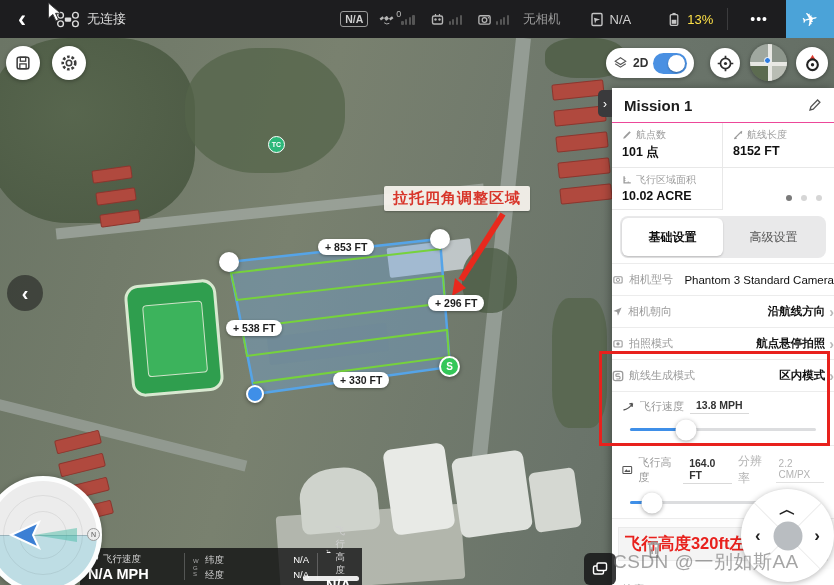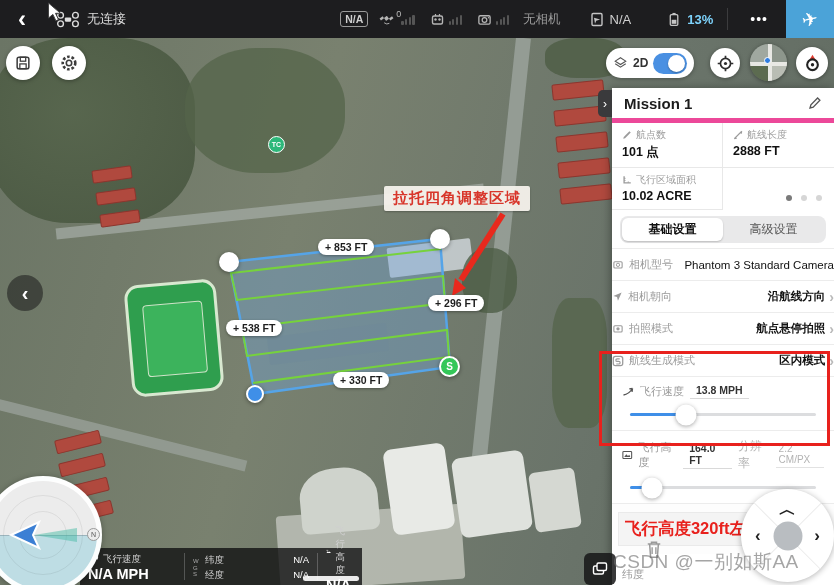--- a/index.html
+++ b/index.html
@@ -11,21 +11,21 @@
   .tb-back{width:44px;height:38px;display:flex;align-items:center;justify-content:center;font-size:24px;color:#fff;font-weight:bold}
   .tb-status{display:flex;align-items:center;gap:7px;font-size:13px;color:#ddd;margin-left:12px}
   .tb-right{display:flex;align-items:center;margin-left:auto;gap:10px}
   .na-box{border:1px solid #9a9a9a;color:#cfcfcf;font-size:10.5px;padding:1px 4px;border-radius:3px;font-weight:bold}
   .sig{display:flex;align-items:flex-end;gap:1.5px;height:11px;margin-right:4px}
   .sig i{display:block;width:2.2px;background:#555;border-radius:1px}
   .sig i:nth-child(1){height:4px}.sig i:nth-child(2){height:6px}.sig i:nth-child(3){height:8px}.sig i:nth-child(4){height:10px}
   .sup0{font-size:9px;color:#bbb;position:relative;top:-5px;margin-left:1px}
   .tb-gray{font-size:12.5px;color:#9b9b9b}
   .tb-na{font-size:13px;color:#cfcfcf}
-  .tb-batt{font-size:13px;color:#7dd3fc;font-weight:bold}
+  .tb-batt{font-size:13px;color:#fde047;font-weight:normal}
   .tb-div{width:1px;height:22px;background:#3c3c3e;margin:0 4px}
   .tb-more{color:#fff;font-size:14px;letter-spacing:1px;padding:0 8px}
   .tb-plane{width:48px;height:38px;background:#4ba3d8;display:flex;align-items:center;justify-content:center;color:#fff;font-size:19px}
   .tb-plane span{display:inline-block;transform:rotate(-12deg)}
   
   #map{position:absolute;left:0;top:38px;width:834px;height:547px;background:linear-gradient(105deg,#6b7565 0%,#79816f 35%,#6a746a 70%,#5f695f 100%);overflow:hidden}
   .mf{position:absolute;z-index:1}
   .roof{background:#b0493e;border:1px solid #8c362e;border-radius:2px}
   .pill{position:absolute;z-index:6;background:#fff;border-radius:9px;padding:2px 7px;font-size:10.5px;font-weight:bold;color:#1e1e1e;box-shadow:0 1px 3px rgba(0,0,0,.35);white-space:nowrap}
   .handle{position:absolute;z-index:7;border-radius:50%;box-shadow:0 1px 4px rgba(0,0,0,.4)}
@@ -41,33 +41,33 @@
   #pill-2d .lbl{font-size:12px;font-weight:bold;color:#333}
   .toggle{width:36px;height:21px;border-radius:11px;background:#4a90e2;position:relative}
   .toggle .kn{position:absolute;right:2px;top:2px;width:17px;height:17px;border-radius:50%;background:#fff;box-shadow:0 1px 2px rgba(0,0,0,.3)}
   #minimap{position:absolute;z-index:9;left:750px;top:44px;width:37px;height:37px;border-radius:50%;overflow:hidden;box-shadow:0 1px 4px rgba(0,0,0,.4);background:conic-gradient(#8d968c 0 90deg,#b9bdb4 90deg 180deg,#5c6b50 180deg 270deg,#a0a8a0 270deg 360deg)}
   #minimap .h{position:absolute;left:0;top:48%;width:100%;height:4px;background:#e8e8e4}
   #minimap .v{position:absolute;left:48%;top:0;width:4px;height:100%;background:#e8e8e4}
   #minimap .dot{position:absolute;left:14px;top:13px;width:7px;height:7px;border-radius:50%;background:#2f7de1;border:1.5px solid #fff}
   
   #panel{position:absolute;z-index:10;left:612px;top:88px;width:222px;height:497px;background:#fff;box-shadow:-2px 0 8px rgba(0,0,0,.3);font-size:12px;color:#222}
   #collapse-tab{position:absolute;z-index:11;left:598px;top:90px;width:14px;height:27px;background:#3a3a3c;border-radius:5px 0 0 5px;color:#fff;display:flex;align-items:center;justify-content:center;font-size:12px}
-  .p-header{height:35px;display:flex;align-items:center;padding:0 12px;border-bottom:5px solid #ec4899}
+  .p-header{height:35px;display:flex;align-items:center;padding:0 12px;border-bottom:1px solid #ec4899}
   .p-header .t{font-size:15px;font-weight:bold;color:#1c1c1c}
   .p-header .edit{margin-left:auto}
   .stats{display:grid;grid-template-columns:1fr 1fr;position:relative}
   .stat{padding:5px 10px 6px;border-bottom:1px solid #e8e8e8;min-height:34px}
   .stat:nth-child(odd){border-right:1px solid #e8e8e8}
   .stat .sl{display:flex;align-items:center;gap:4px;font-size:10px;color:#9b9b9b}
   .stat .sv{font-size:12.5px;font-weight:bold;color:#111;margin-top:2px}
   .dots{position:absolute;right:12px;bottom:9px;display:flex;gap:9px}
   .dots i{width:6px;height:6px;border-radius:50%;background:#d6d6d6}
   .dots i.on{background:#7a7a7a}
   .tabs-wrap{padding:6px 8px 5px;background:#fff}
-  .tabs{display:flex;background:#e9e9ea;border-radius:8px;padding:2px;height:27px}
+  .tabs{display:flex;background:#e9e9ea;border-radius:8px;padding:2px;height:42px}
   .tab{flex:1;display:flex;align-items:center;justify-content:center;font-size:12px;color:#555;border-radius:6px}
   .tab.on{background:#fff;font-weight:bold;color:#111;box-shadow:0 1px 2px rgba(0,0,0,.2)}
   .srow{height:32px;display:flex;align-items:center;padding:0 0;border-top:1px solid #ececec}
   .srow .ic{display:flex;align-items:center;margin-right:5px;color:#9b9b9b}
   .srow .lab{font-size:11px;color:#9b9b9b;white-space:nowrap}
   .srow .val{margin-left:auto;font-size:11.5px;color:#111;font-weight:bold;white-space:nowrap}
   .srow .chev{color:#b9b9b9;font-size:14px;margin-left:4px;font-weight:bold}
   .slider-block{padding:7px 10px 4px;border-top:1px solid #ececec}
   .sb-line{display:flex;align-items:center;gap:6px;color:#9b9b9b}
   .sb-line .lab{font-size:11px;color:#9b9b9b}
@@ -329,21 +329,21 @@
         </span>
       <div class="sv">101 点</div>
     </div>
     <div class="stat">
       <span class="sl">
           <svg width="10" height="10" viewBox="0 0 12 12">
             <path d="M1.5 10.5l9-9M1.5 10.5l3-.6M10.5 1.5l-.6 3" fill="none" stroke="#9b9b9b" stroke-width="1.3"></path>
           </svg>
           <span>航线长度</span>
         </span>
-      <div class="sv">2888 FT</div>
+      <div class="sv">8152 FT</div>
     </div>
     <div class="stat">
       <span class="sl">
           <svg width="10" height="10" viewBox="0 0 12 12">
             <path d="M2.5 1.5v8h8" fill="none" stroke="#9b9b9b" stroke-width="1.6"></path>
             <path d="M2.5 4h1.8M2.5 6.5h1.8M7.5 9.5V7.7" stroke="#9b9b9b" stroke-width="1"></path>
           </svg>
           <span>飞行区域面积</span>
         </span>
       <div class="sv">10.02 ACRE</div>

